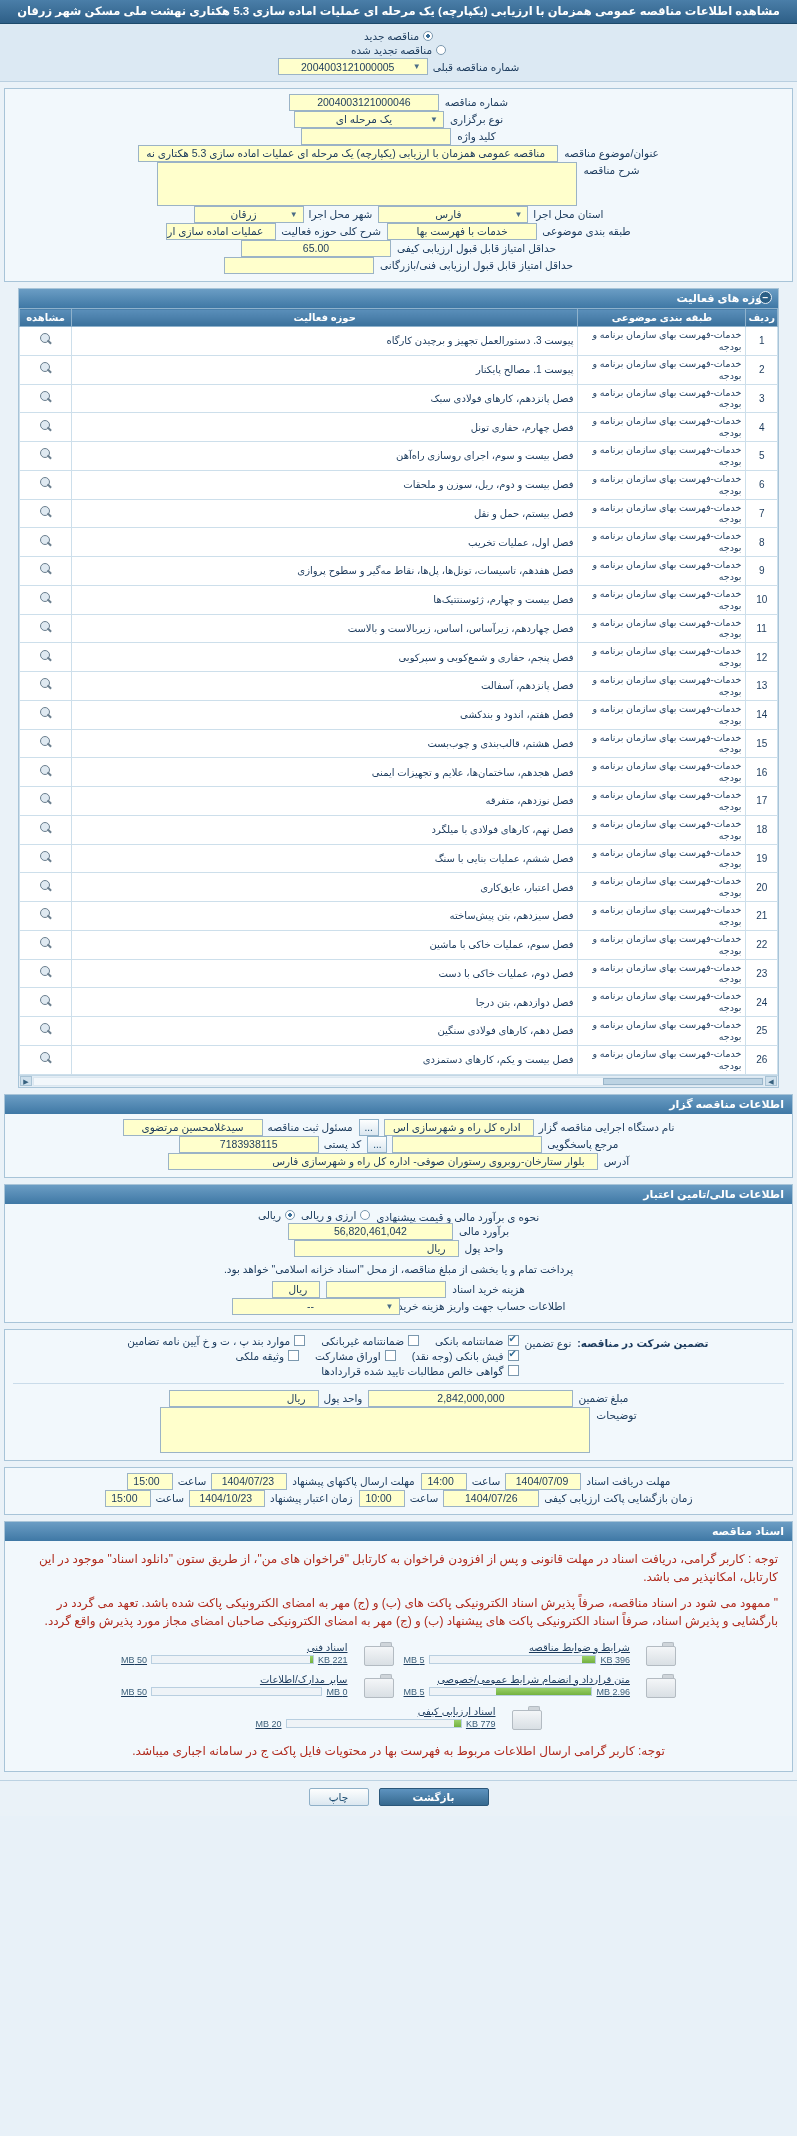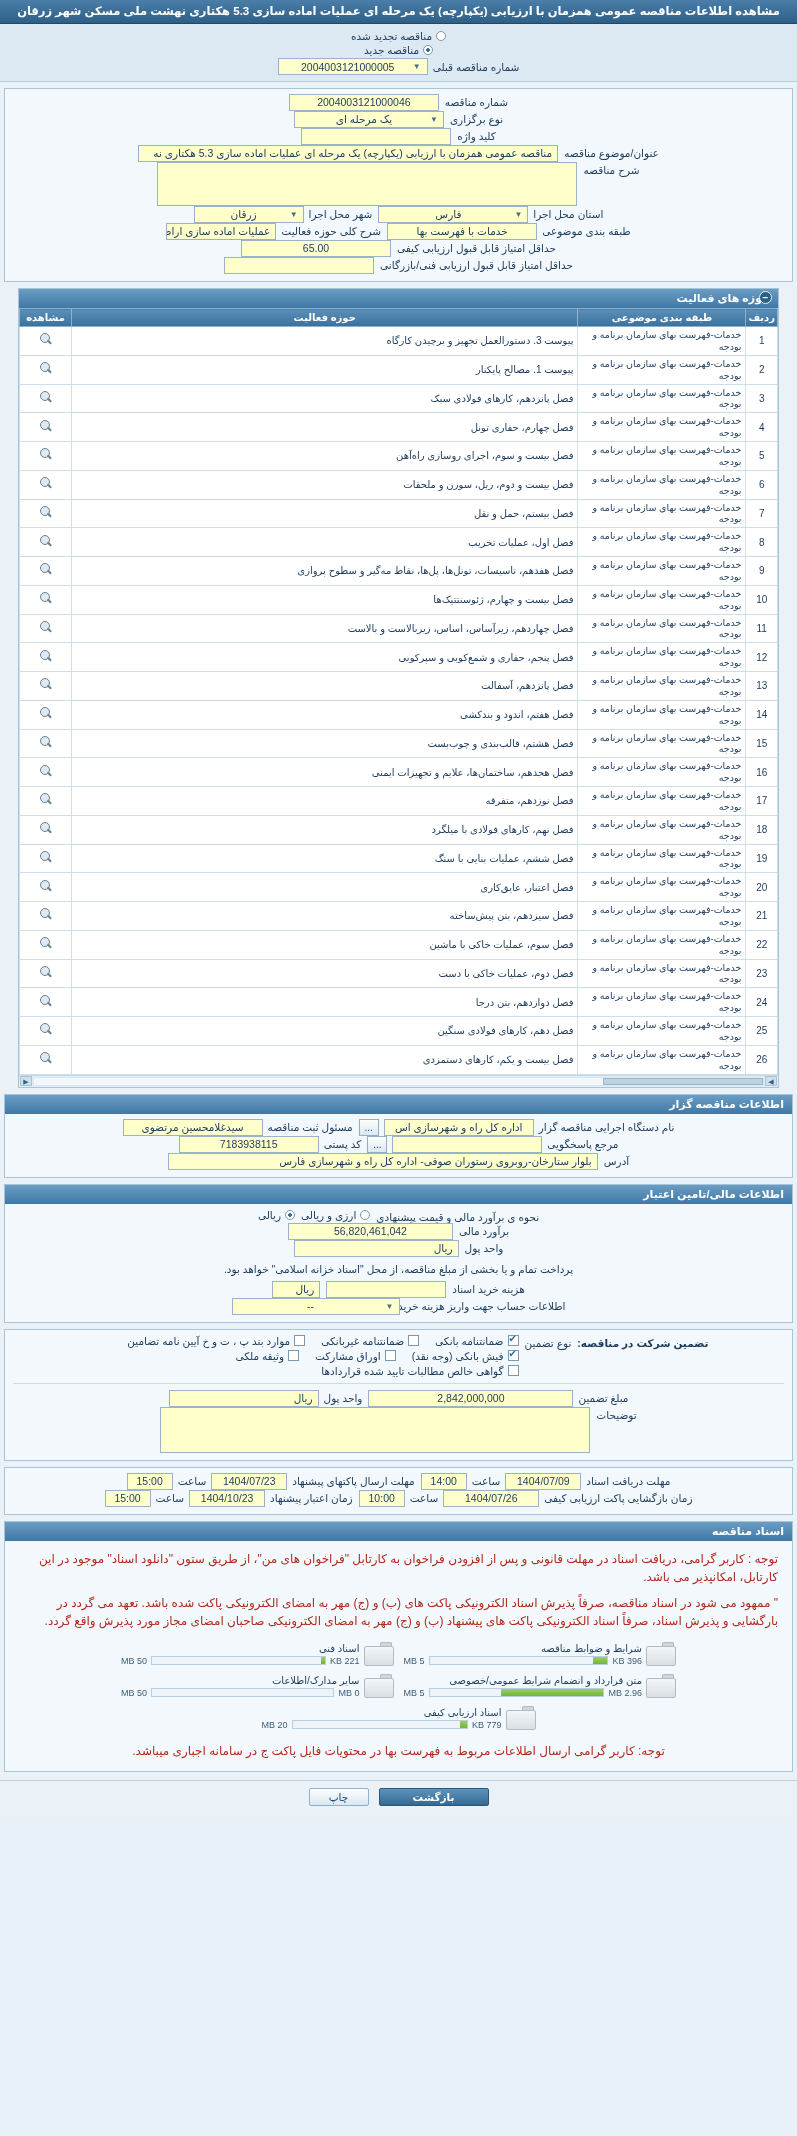--- a/index.html
+++ b/index.html
@@ -87,21 +87,21 @@
     color: #1b3a5c;
     padding-top: 2px;
     white-space: nowrap;
   }
   .inp {
     background: #ffffcc;
     border: 1px solid #9bb3c6;
     height: 17px;
     line-height: 15px;
     font-size: 10.5px;
-    padding: 0 5px;
+    padding: 0 12px;
     color: #1b3a5c;
     text-align: center;
     overflow: hidden;
     white-space: nowrap;
   }
   .inp.ta { height: auto; min-height: 40px; text-align: right; }
   .inp.right { text-align: right; }
   .selbox {
     background: #ffffcc;
     border: 1px solid #9bb3c6;
@@ -194,21 +194,21 @@
     padding: 4px 8px;
   }
   .note.center { text-align:center; }
 
   
   .att-grid {
     display: grid; grid-template-columns: 1fr 1fr; gap: 8px 10px;
     padding: 8px 110px;
   }
   .att {
-    display: flex; align-items: flex-end; gap: 4px; justify-content: flex-start;
+    display: flex; align-items: flex-start; gap: 16px; justify-content: flex-start; text-decoration: underline;
   }
   .folder { width: 30px; height: 24px; position: relative; flex:none;}
   .folder .tab { position:absolute; top:0; right:2px; width:12px;height:4px;background:#cfd5da;border:1px solid #b3bbc2;border-bottom:none;border-radius:2px 2px 0 0;}
   .folder .body { position:absolute; bottom:0; right:0; width:30px;height:20px;background:linear-gradient(#f4f6f8,#d9dfe4);border:1px solid #b3bbc2;border-radius:2px;}
   .att-meta { flex:1; }
   .att-title { font-size:10px; text-align:right; margin-bottom:2px; color:#1b3a5c;}
   .bar-row { display:flex; align-items:center; gap:4px; font-size:9px; color:#3b5e78;}
   .bar { flex:1; height:9px; background:#eef3f7; border:1px solid #b9cfe0; position:relative; overflow:hidden;}
   .bar > i { display:block; height:100%; background:linear-gradient(#9ad16a,#74b13f); }
   .att.single { grid-column: 1 / span 2; justify-content:center; }
@@ -223,26 +223,26 @@
 </style>
 </head>
 <body>
 
 <div class="page">
 
   <div class="title-bar">مشاهده اطلاعات مناقصه عمومی همزمان با ارزیابی (یکپارچه) یک مرحله ای عملیات اماده سازی 5.3 هکتاری نهشت ملی مسکن شهر زرقان</div>
 
   <div class="radio-bar">
     <div class="radio-row center">
+      <span class="radio on"></span>
+      <span class="lbl">مناقصه جدید</span>
+    </div>
+    <div class="radio-row center">
       <span class="radio"></span>
       <span class="lbl">مناقصه تجدید شده</span>
-    </div>
-    <div class="radio-row center">
-      <span class="radio on"></span>
-      <span class="lbl">مناقصه جدید</span>
     </div>
     <div class="inline-field">
       <span class="lbl">شماره مناقصه قبلی</span>
       <div class="sel" style="width:150px">
         <span class="caret">▼</span>
         <span class="cap">2004003121000005</span>
       </div>
     </div>
   </div>
 

